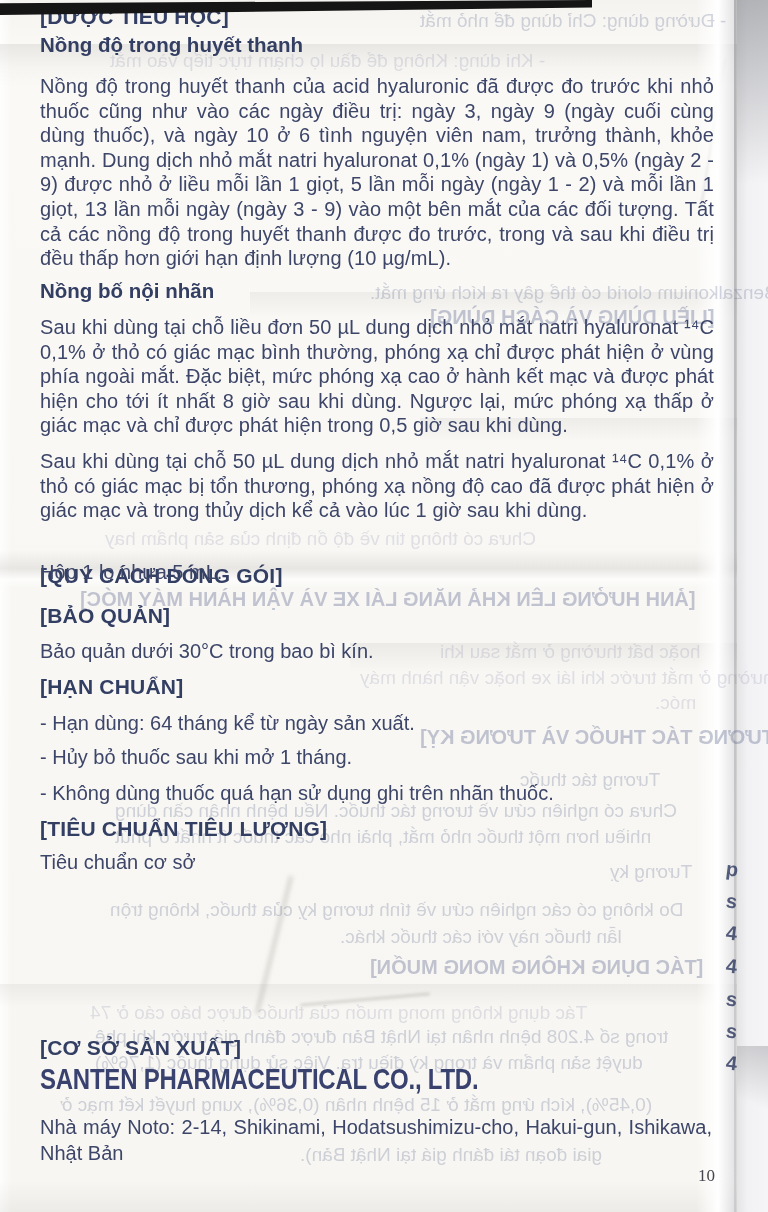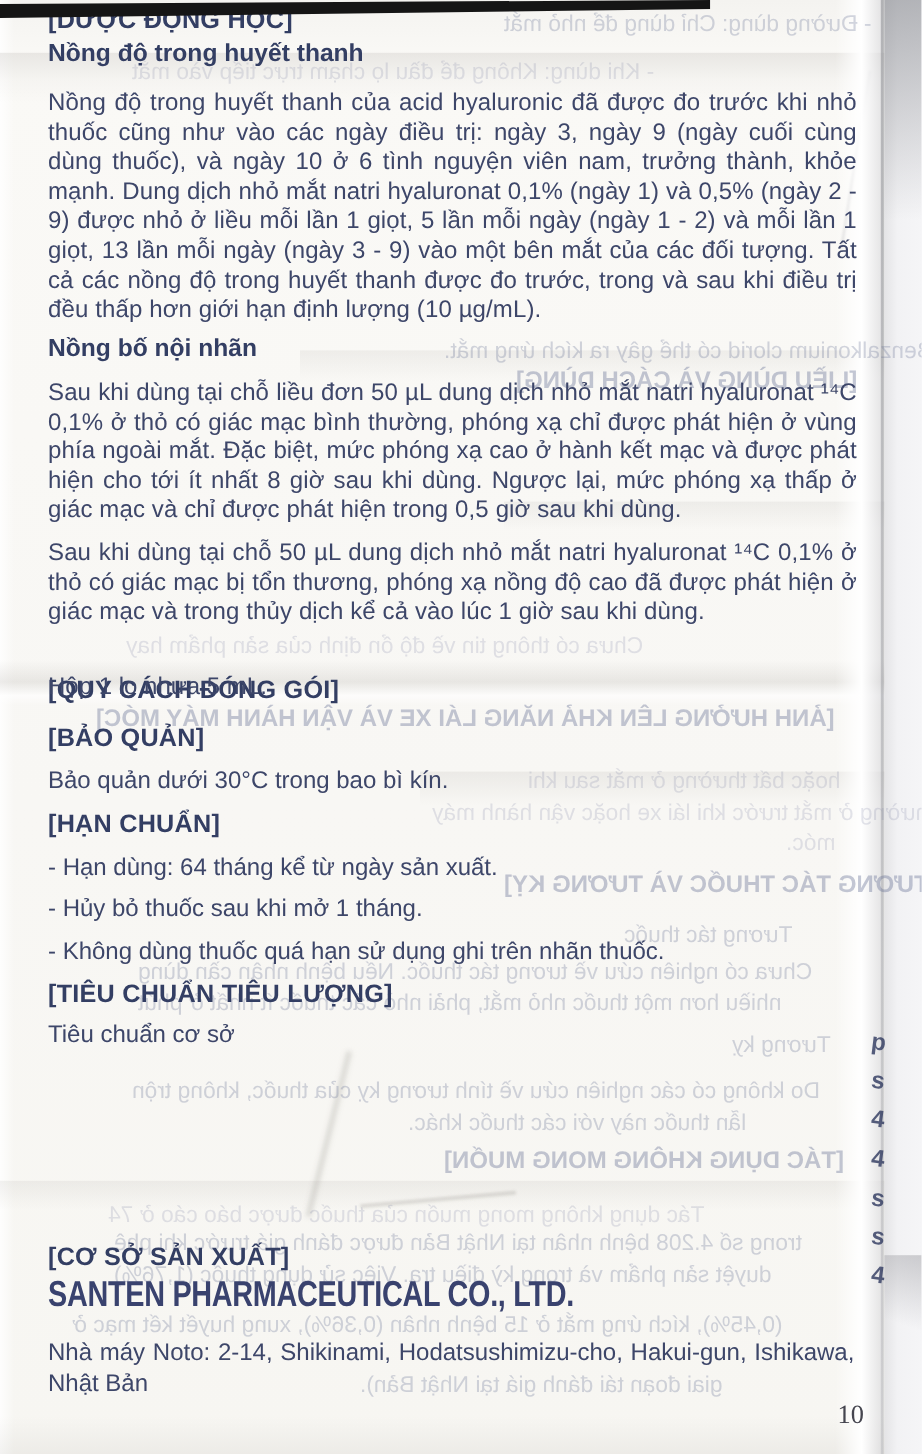--- a/index.html
+++ b/index.html
@@ -59,21 +59,21 @@
   .sub { position:absolute; left:40px; font-size:20.5px; font-weight:bold; color:#333e63;
          white-space:nowrap; }
   .p   { position:absolute; left:40px; width:674px; font-size:20px; line-height:24.6px;
          color:#3d4669; text-align:justify; letter-spacing:.1px; }
   .line{ position:absolute; left:40px; font-size:20px; color:#3d4669; white-space:nowrap; }
   .company { position:absolute; left:40px; font-size:30px; font-weight:bold; color:#39426e;
          white-space:nowrap; transform:scaleX(.8); transform-origin:0 50%; letter-spacing:-.3px; }
   .address { position:absolute; left:40px; width:672px; font-size:20px; line-height:25.5px;
          color:#3d4669; text-align:justify; }
   .pagenum { position:absolute; left:698px; top:1166px; font-family:"Liberation Serif", serif;
-         font-size:22px; color:#45454f; }
+         font-size:17px; color:#45454f; }
   
   .bleed { position:absolute; transform:scaleX(-1); white-space:nowrap;
     font-size:19px; color:rgba(108,118,152,.30); }
   .bleed.b { font-weight:bold; font-size:20px; color:rgba(100,110,148,.38); }
   .bleed.f { color:rgba(118,126,158,.20); }
   
   .edge-letters { position:absolute; left:722px; width:22px; top:0; height:1212px;
     overflow:hidden; }
   .edge-letters span { position:absolute; left:4px; font-size:20px; font-weight:bold;
     color:rgba(56,66,102,.85); transform:rotate(7deg); }
@@ -115,21 +115,21 @@
 <div class="bleed" style="left:610px; top:861px;">Tương kỵ</div>
 <div class="bleed" style="left:110px; top:899px;">Do không có các nghiên cứu về tính tương kỵ của thuốc, không trộn</div>
 <div class="bleed" style="left:340px; top:926px;">lẫn thuốc này với các thuốc khác.</div>
 <div class="bleed b" style="left:370px; top:956px;">[TÁC DỤNG KHÔNG MONG MUỐN]</div>
 <div class="bleed f" style="left:90px;  top:1002px;">Tác dụng không mong muốn của thuốc được báo cáo ở 74</div>
 <div class="bleed" style="left:95px;  top:1026px;">trong số 4.208 bệnh nhân tại Nhật Bản được đánh giá trước khi phê</div>
 <div class="bleed" style="left:95px;  top:1052px;">duyệt sản phẩm và trong kỳ điều tra. Việc sử dụng thuốc (1,76%)</div>
 <div class="bleed" style="left:60px;  top:1094px;">(0,45%), kích ứng mắt ở 15 bệnh nhân (0,36%), xung huyết kết mạc ở</div>
 <div class="bleed" style="left:300px; top:1144px;">giai đoạn tái đánh giá tại Nhật Bản).</div>
 
-<div class="h" style="top:5px;">[DƯỢC ĐỘNG HỌC]</div>
+<div class="h" style="top:5px;">[DƯỢC TIÊU HỌC]</div>
 <div class="sub" style="top:33px;">Nồng độ trong huyết thanh</div>
 <div class="p" style="top:74px;">Nồng độ trong huyết thanh của acid hyaluronic đã được đo trước khi nhỏ thuốc cũng như vào các ngày điều trị: ngày 3, ngày 9 (ngày cuối cùng dùng thuốc), và ngày 10 ở 6 tình nguyện viên nam, trưởng thành, khỏe mạnh. Dung dịch nhỏ mắt natri hyaluronat 0,1% (ngày 1) và 0,5% (ngày 2 - 9) được nhỏ ở liều mỗi lần 1 giọt, 5 lần mỗi ngày (ngày 1 - 2) và mỗi lần 1 giọt, 13 lần mỗi ngày (ngày 3 - 9) vào một bên mắt của các đối tượng. Tất cả các nồng độ trong huyết thanh được đo trước, trong và sau khi điều trị đều thấp hơn giới hạn định lượng (10 µg/mL).</div>
 <div class="sub" style="top:279px;">Nồng bố nội nhãn</div>
 <div class="p" style="top:315px;">Sau khi dùng tại chỗ liều đơn 50 µL dung dịch nhỏ mắt natri hyaluronat ¹⁴C 0,1% ở thỏ có giác mạc bình thường, phóng xạ chỉ được phát hiện ở vùng phía ngoài mắt. Đặc biệt, mức phóng xạ cao ở hành kết mạc và được phát hiện cho tới ít nhất 8 giờ sau khi dùng. Ngược lại, mức phóng xạ thấp ở giác mạc và chỉ được phát hiện trong 0,5 giờ sau khi dùng.</div>
 <div class="p" style="top:449px;">Sau khi dùng tại chỗ 50 µL dung dịch nhỏ mắt natri hyaluronat ¹⁴C 0,1% ở thỏ có giác mạc bị tổn thương, phóng xạ nồng độ cao đã được phát hiện ở giác mạc và trong thủy dịch kể cả vào lúc 1 giờ sau khi dùng.</div>
 <div class="h" style="top:564px;text-align:right;">[QUY CÁCH ĐÓNG GÓI]</div>
 <div class="line" style="top:561px;">Hộp 1 lọ nhựa 5 mL.</div>
 <div class="h" style="top:604px;">[BẢO QUẢN]</div>
 <div class="line" style="top:640px;">Bảo quản dưới 30°C trong bao bì kín.</div>
 <div class="h" style="top:675px;">[HẠN CHUẨN]</div>

